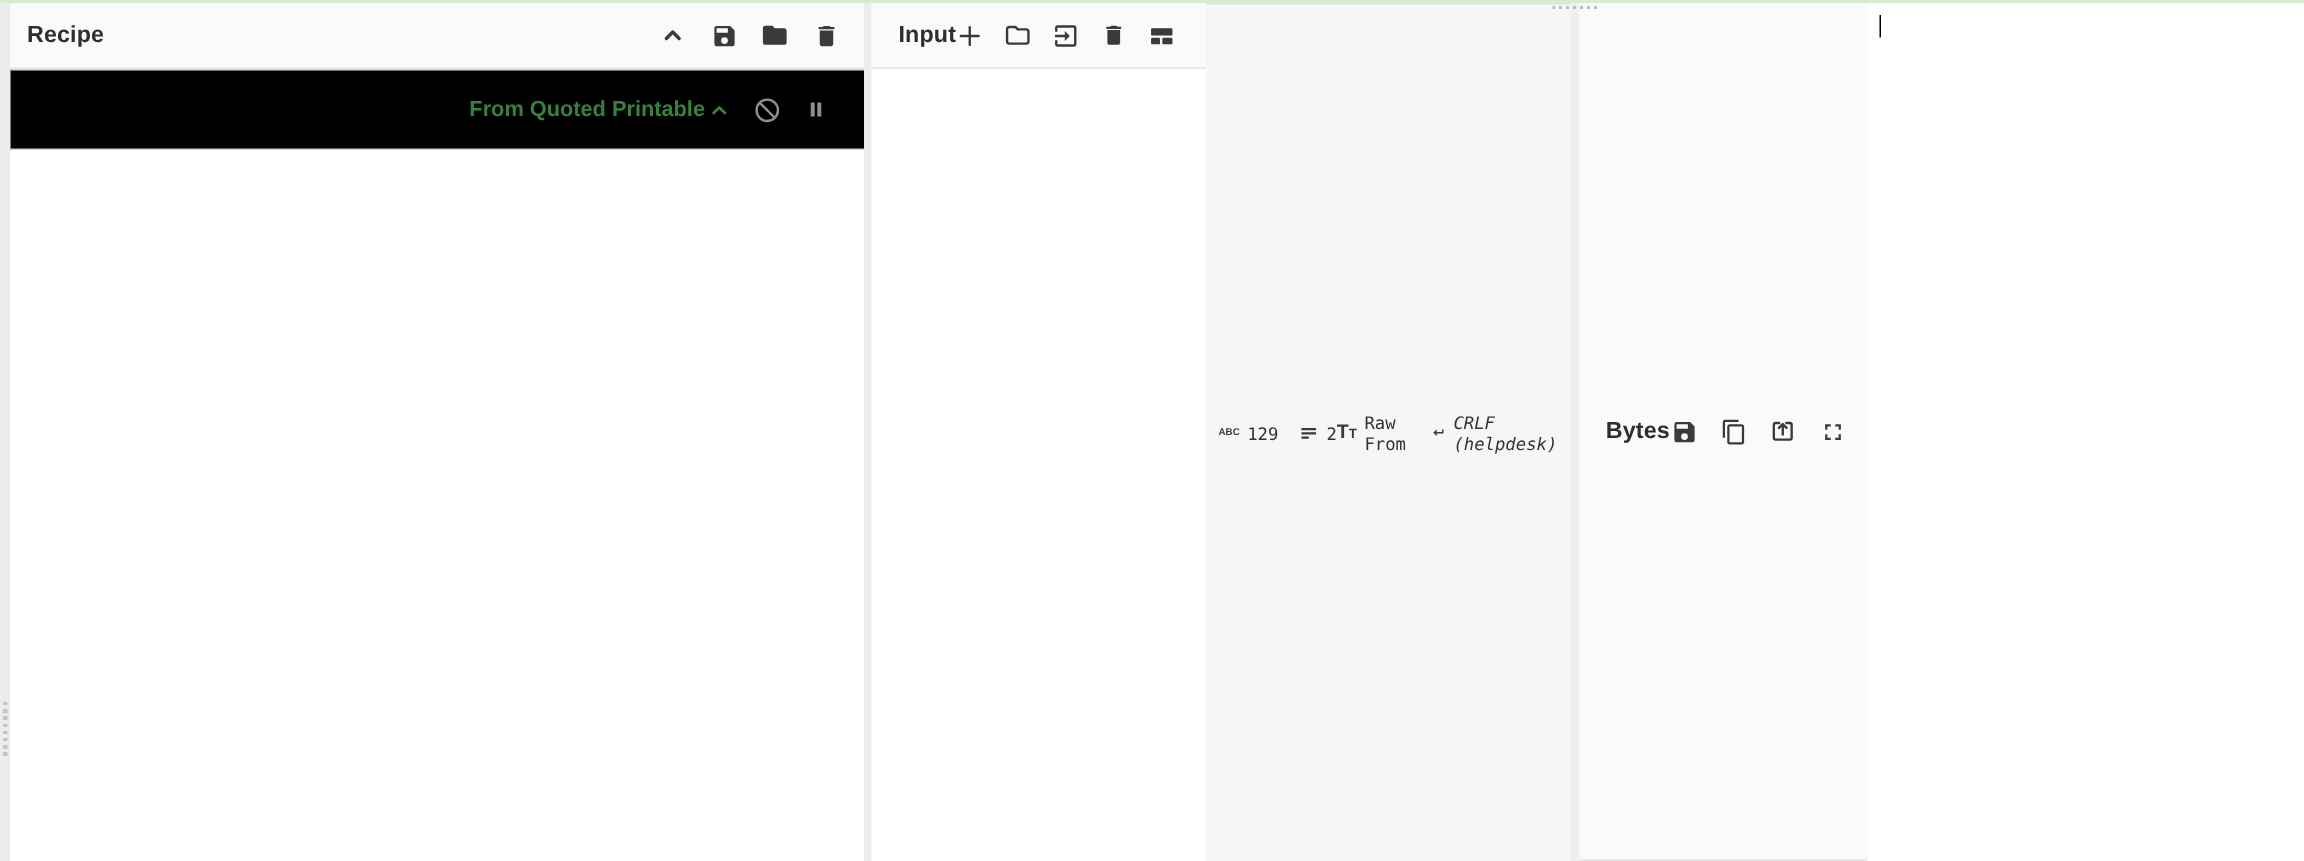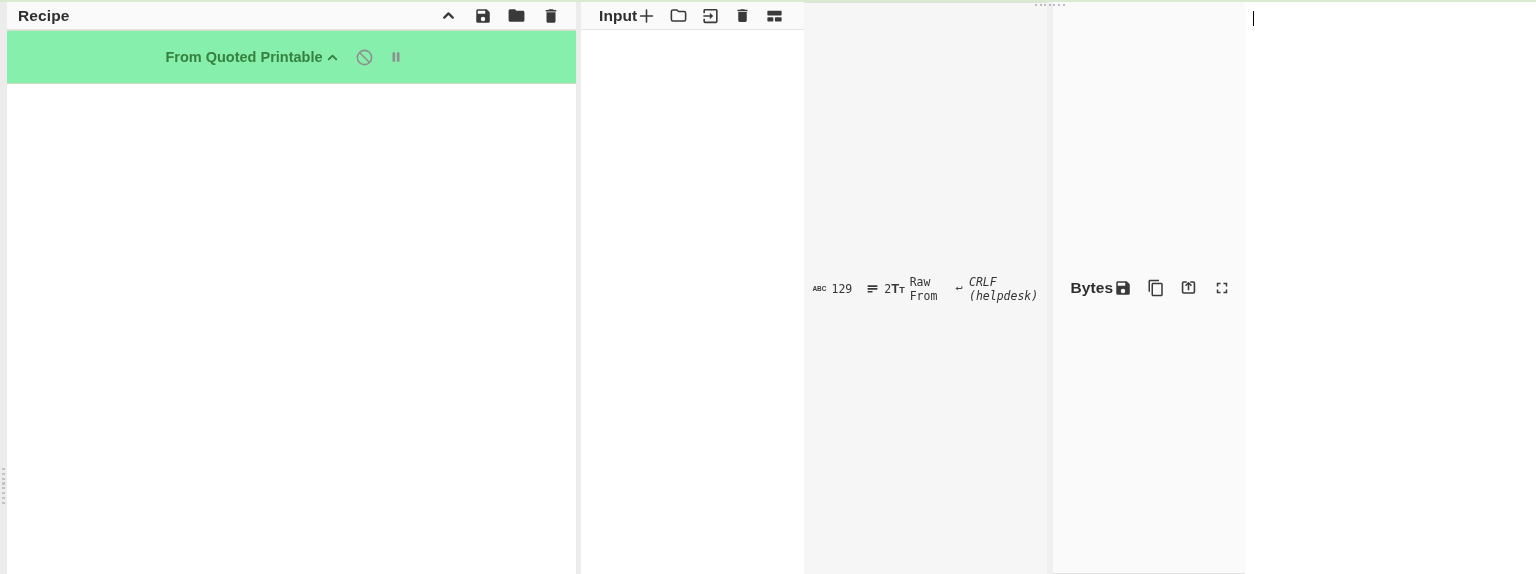--- a/index.html
+++ b/index.html
@@ -8,33 +8,33 @@
 
   .app { position: relative; width: 1536px; height: 574px; border-top: 2px solid #d9e9d2; background: #fff; }
 
   
   .left-gutter { position: absolute; left: 0; top: 0; bottom: 0; width: 7px; background: #ececec; cursor: col-resize; }
   .left-gutter .grip-v { position: absolute; left: 2px; top: 466px; width: 3px; height: 38px;
     background: repeating-linear-gradient(to bottom, #c3c3c3 0px, #c3c3c3 2.2px, transparent 2.2px, transparent 4.8px); }
 
   
   .recipe-panel { position: absolute; left: 7px; top: 0; bottom: 0; width: 569px; background: #fff; }
-  .panel-header { height: 28px; background: #fafafa; border-bottom: 1px solid #e4e4e4;
+  .panel-header { height: 44px; background: #fafafa; border-bottom: 1px solid #e4e4e4;
     display: flex; align-items: center; justify-content: space-between; }
   .panel-title { font-weight: bold; font-size: 15.5px; color: #2e2e2e; letter-spacing: .1px; }
   .recipe-panel .panel-title { padding-left: 11px; }
   .toolbar { display: flex; align-items: center; }
   .tbtn { display: flex; align-items: center; justify-content: center; width: 19px; height: 19px;
     cursor: pointer; color: #3a3a3a; }
   .recipe-panel .toolbar { gap: 15px; padding-right: 16px; }
   .tbtn svg { display: block; }
 
   
-  .operation { height: 54px; background: #86efac; border-top: 1px solid #cde3c6; border-bottom: 1px solid #ccdfc5;
-    display: flex; align-items: center; justify-content: center; cursor: grab; }
+  .operation { height: 54px; background: #000000; border-top: 1px solid #cde3c6; border-bottom: 1px solid #ccdfc5;
+    display: flex; align-items: center; justify-content: flex-end; cursor: grab; }
   .op-name { font-weight: bold; font-size: 14.5px; color: #37813e; padding-left: 11px; }
   .op-icons { display: flex; align-items: center; gap: 13px; padding-right: 23px; }
   .op-icons .green { color: #37813e; }
   .op-icons .gray { color: #8f8f8f; }
 
   .recipe-body { background: #fff; }
 
   
   .v-splitter { position: absolute; left: 576px; top: 0; bottom: 0; width: 5px; background: #ececec; cursor: col-resize; }
 

